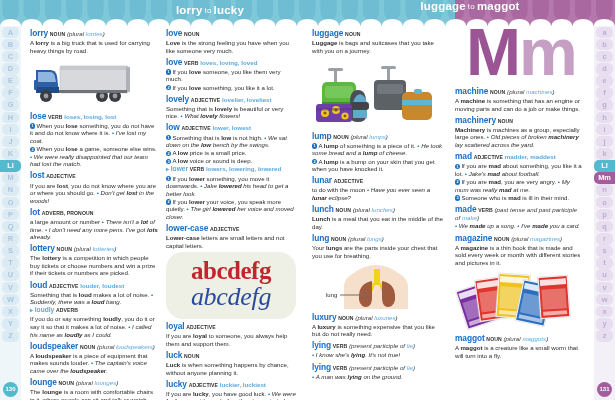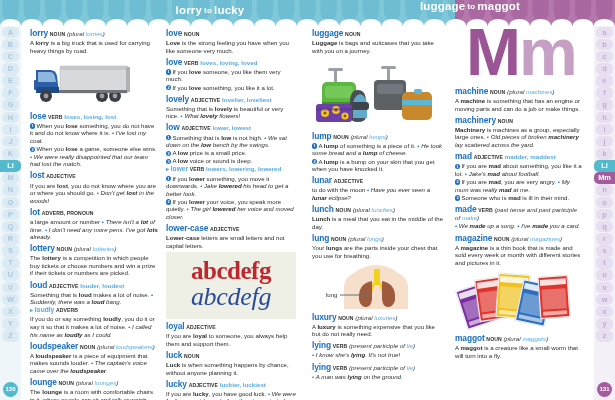--- a/index.html
+++ b/index.html
@@ -40,21 +40,21 @@
     width: 180px;
     text-align: center;
     font-size: 11.5px;
     font-weight: bold;
     color: #ffffff;
     letter-spacing: 0.2px;
     z-index: 5;
   }
   .header-title .to,
   .header-title-r .to {
-    font-size: 8px; font-weight: bold; vertical-align: 1px;
+    font-size: 8px; font-weight: normal; vertical-align: 1px;
     margin: 0 2px;
   }
   .header-title-r {
     position: absolute; top: 0; left: 380px;
     width: 180px;
     text-align: center;
     font-size: 11.5px;
     font-weight: bold;
     color: #ffffff;
     letter-spacing: 0.2px;
@@ -154,20 +154,21 @@
   .subarrow { color: #57a9e0; font-weight: bold; }
 
   
   .imgbox { position: relative; margin: 2px 0 4px 0; }
 
   .abc-box {
     background: #eef0e6;
     padding: 6px 4px 8px 4px;
     margin: 3px 0 4px 0;
     text-align: center;
+    border-radius: 17px;
   }
   .abc-red {
     font-family: "Liberation Serif", serif;
     font-weight: bold; font-size: 25px; color: #c0272d;
     letter-spacing: -0.5px; line-height: 1;
   }
   .abc-blue {
     font-family: "Liberation Serif", serif;
     font-style: italic; font-size: 26px; color: #2a4b9b;
     letter-spacing: -0.3px; line-height: 1.05;

